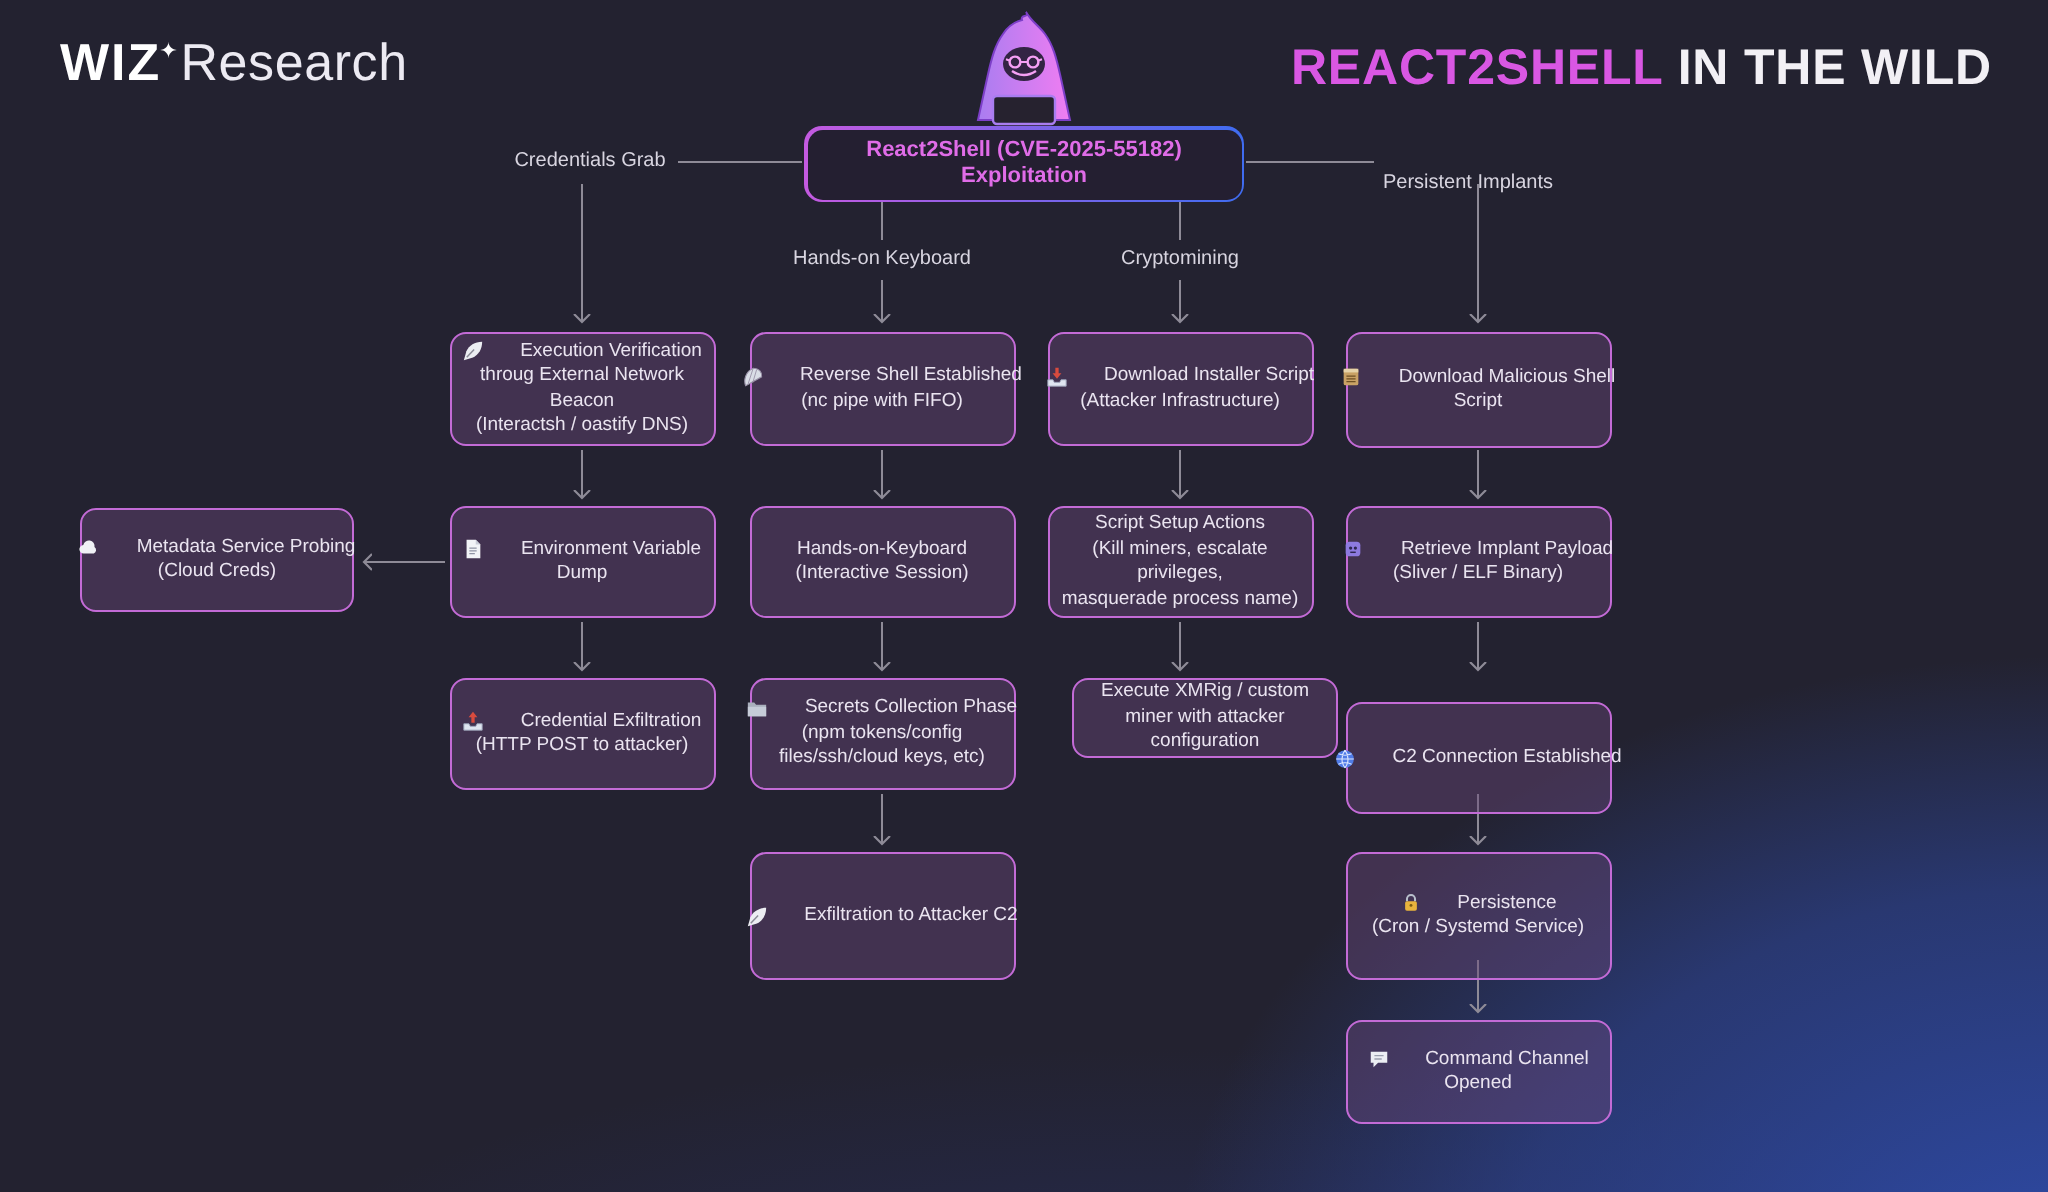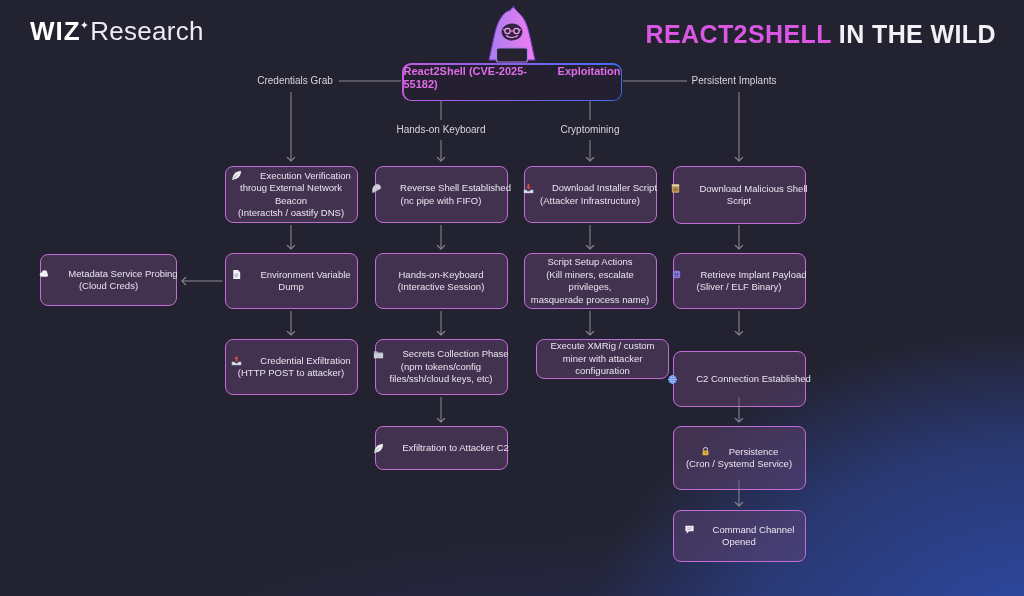--- a/index.html
+++ b/index.html
@@ -19,21 +19,21 @@
   .logo .sparkle{font-size:11px;position:relative;top:-11px;left:-1px;}
   .logo .light{font-weight:normal;color:#eceaf2;}
   .title{position:absolute;right:28px;top:20px;font-size:25px;font-weight:bold;letter-spacing:.4px;white-space:nowrap;}
   .title .hl{color:var(--accent-magenta,#d957e3);}
   .title .rest{color:var(--title-white,#f2f0f5);margin-left:7px;}
   
   .root-wrap{position:absolute;left:402px;top:63px;width:220px;height:38px;box-sizing:border-box;
     padding:1.5px;border-radius:9px;z-index:3;
     background:linear-gradient(90deg,var(--root-border-left,#c45ae0),var(--root-border-right,#3f6cf0));}
   .root-inner{width:100%;height:100%;box-sizing:border-box;border-radius:7.5px;background:#241f31;
-    display:flex;flex-direction:row;justify-content:center;
+    display:flex;flex-direction:column;align-items:center;justify-content:center;
     font-size:11px;font-weight:bold;line-height:13px;color:var(--root-text,#e06ce8);}
   
   .hacker{position:absolute;left:477px;top:5px;z-index:1;}
   
   .fnode{position:absolute;box-sizing:border-box;z-index:2;
     background:rgba(104,70,120,0.45);
     border:1.4px solid var(--node-border,#c36bd6);
     border-radius:8px;
     display:flex;flex-direction:column;align-items:center;justify-content:center;
     color:#eae4f0;font-size:9.5px;line-height:12.5px;text-align:center;padding:2px 3px;}
@@ -78,21 +78,21 @@
   <div class="root-wrap">
     <div class="root-inner">
       <div>React2Shell (CVE-2025-55182)</div>
       <div>Exploitation</div>
     </div>
   </div>
 
   <div class="branch-label" style="left:295px;top:75px;">Credentials Grab</div>
   <div class="branch-label" style="left:441px;top:124px;">Hands-on Keyboard</div>
   <div class="branch-label" style="left:590px;top:124px;">Cryptomining</div>
-  <div class="branch-label" style="left:734px;top:75px;">Persistent Implants</div>
+  <div class="branch-label" style="left:734px;top:86px;">Persistent Implants</div>
 
   <svg id="connectors" width="1024" height="596" viewBox="0 0 1024 596">
       <defs>
         <marker id="arw" markerUnits="userSpaceOnUse" markerWidth="10" markerHeight="10" refX="4" refY="5" orient="auto">
           <path d="M0 1 L4 5 L0 9" fill="none" stroke="#8e8b97" stroke-width="1.1"></path>
         </marker>
       </defs>
       <line x1="339" y1="81" x2="401" y2="81" stroke="#8e8b97" stroke-width="1"></line>
       <line x1="291" y1="92" x2="291" y2="161" stroke="#8e8b97" stroke-width="1" marker-end="url(#arw)"></line>
       <line x1="623" y1="81" x2="687" y2="81" stroke="#8e8b97" stroke-width="1"></line>
@@ -196,21 +196,21 @@
         </span>
         <span>Secrets Collection Phase</span>
       </div>
       <div class="fline">
         <span>(npm tokens/config</span>
       </div>
       <div class="fline">
         <span>files/ssh/cloud keys, etc)</span>
       </div>
     </div>
-    <div class="fnode" style="left: 374.5px; top: 426px; width: 133px; height: 44px;">
+    <div class="fnode" style="left: 374.5px; top: 426px; width: 133px; height: 64px;">
       <div class="fline">
         <span class="nicon">
           <svg viewBox="0 0 12 12">
             <path d="M11 1C7 1 3.8 3 2.4 6.2L1 11l5-1.4C9.2 8 11 4.8 11 1Z" fill="#ecedf2"></path>
             <path d="M2.6 9.4 6.6 5.2" stroke="#8a8a96" stroke-width="0.8"></path>
           </svg>
         </span>
         <span>Exfiltration to Attacker C2</span>
       </div>
     </div>

